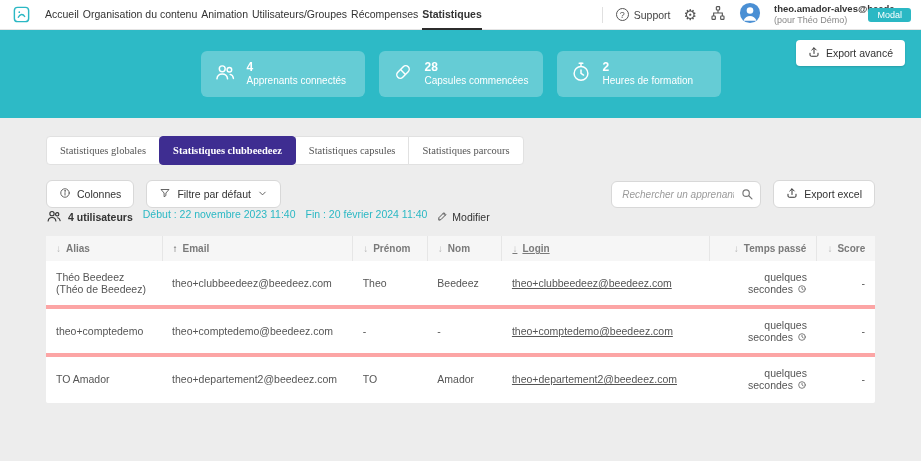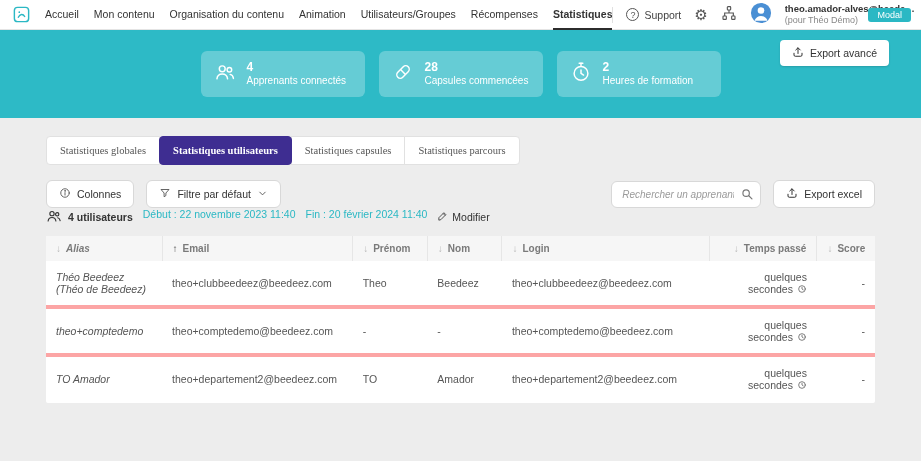--- a/index.html
+++ b/index.html
@@ -4,21 +4,21 @@
 <style>
   * { margin:0; padding:0; box-sizing:border-box; }
   html,body { width:921px; height:461px; overflow:hidden; }
   body { font-family:"Liberation Sans", sans-serif; background:#ededed; position:relative; color:#333; }
   [data-interactable="true"] { cursor:pointer; }
 
   
   .topbar { height:30px; background:#fff; display:flex; align-items:center; padding:0 12px;
             border-bottom:1px solid #e4e4e4; position:relative; z-index:5; }
   .logo { display:flex; align-items:center; margin-right:14px; }
-  .nav { display:flex; gap:15px; height:30px; }
+  .nav { display:flex; gap:4px; height:30px; }
   .nav-item { font-size:10.5px; color:#333; display:flex; align-items:center; height:30px;
               border-bottom:2px solid transparent; white-space:nowrap; }
   .nav-item.active { border-bottom-color:#2c2c2c; font-weight:bold; }
   .top-right { margin-left:auto; display:flex; align-items:center; gap:13px; }
   .vdiv { width:1px; height:16px; background:#e0e0e0; }
   .support { display:flex; align-items:center; gap:5px; font-size:10.5px; color:#444; }
   .qcircle { width:13px; height:13px; border:1px solid #555; border-radius:50%; font-size:9px;
              display:flex; align-items:center; justify-content:center; color:#555; }
   .gear { font-size:15px; color:#555; line-height:1; }
   .user-meta { line-height:1.25; max-width:135px; }
@@ -28,21 +28,21 @@
                  padding:2px 9px; border-radius:3px; z-index:20; }
 
   
   .banner { height:88px; background:#2dbac6; position:relative; display:flex; align-items:center;
             justify-content:center; gap:14px; }
   .stat-card { width:164px; height:46px; background:rgba(255,255,255,0.27); border-radius:6px;
                display:flex; align-items:center; padding:0 13px; gap:11px; color:#fff; }
   .stat-text { display:flex; flex-direction:column; line-height:1.25; }
   .stat-value { font-size:12px; font-weight:bold; }
   .stat-label { font-size:10px; }
-  .export-adv { position:absolute; top:10px; right:32px; background:#fff; border:none; border-radius:4px;
+  .export-adv { position:absolute; top:10px; right:16px; background:#fff; border:none; border-radius:4px;
                 padding:6px 12px; font-size:10.5px; color:#333; display:flex; align-items:center; gap:6px;
                 font-family:inherit; box-shadow:0 1px 2px rgba(0,0,0,.15); }
 
   
   .main { padding:0 46px; }
   .tabs { margin-top:18px; display:flex; }
   .tab { background:#fff; border:1px solid #e1e1e1; color:#555; font-size:10.5px; padding:8px 13px;
          margin-right:-1px; white-space:nowrap;font-family:Liberation Serif, serif; }
   .tab:first-child { border-radius:4px 0 0 4px; }
   .tab:last-child { border-radius:0 4px 4px 0; }
@@ -69,43 +69,42 @@
   table { width:100%; border-collapse:collapse; table-layout:fixed; }
   th { background:#f6f6f6; color:#7a7a7a; font-size:10px; font-weight:bold; text-align:left;
        padding:7px 10px; white-space:nowrap; overflow:hidden; }
   th + th { border-left:1px solid #e6e6e6; }
   th .sort-arrow { color:#b9b9b9; margin-right:5px; font-size:10px; }
   th .sort-arrow.sorted { color:#444; }
   td { font-size:10.5px; color:#555; padding:10px 10px; border-top:4px solid #fca5a5;
        vertical-align:middle; word-wrap:break-word; }
   tr:first-child td { border-top:none; }
   .al-r { text-align:right; }
-  th:nth-child(1), td:nth-child(1) { width:14%;font-style:italic; }
+  th:nth-child(1), td:nth-child(1) { width:14%; }
   th:nth-child(2), td:nth-child(2) { width:23%; }
   th:nth-child(3), td:nth-child(3) { width:9%; }
   th:nth-child(4), td:nth-child(4) { width:9%; }
-  th:nth-child(5), td:nth-child(5) { width:25%; }
+  th:nth-child(5), td:nth-child(5) { width:25%;text-decoration:underline; }
   th:nth-child(6), td:nth-child(6) { width:13%; }
   th:nth-child(7), td:nth-child(7) { width:7%; }
   td svg { vertical-align:-1px; margin-left:4px; }
 </style>
 </head>
 <body>
 
 <header class="topbar" data-interactable="false">
   <span class="logo" data-interactable="true">
     <svg width="19" height="19" viewBox="0 0 24 24" fill="none" stroke="#2bb8c4" stroke-width="1.8" stroke-linecap="round">
       <rect x="3" y="3" width="18" height="18" rx="4"></rect>
         <path d="M8 15.5c2-4.5 6-4.5 8-1"></path>
         <circle cx="9.2" cy="9" r="1.1" fill="#2bb8c4" stroke="none"></circle>
     </svg>
   </span>
   <nav class="nav" id="main-nav" data-interactable="false">
       <div class="nav-item" data-interactable="true">Accueil</div>
-      <div class="nav-item" data-interactable="true">Mon contenu</div>
       <div class="nav-item" data-interactable="true">Organisation du contenu</div>
       <div class="nav-item" data-interactable="true">Animation</div>
       <div class="nav-item" data-interactable="true">Utilisateurs/Groupes</div>
       <div class="nav-item" data-interactable="true">Récompenses</div>
       <div class="nav-item active" data-interactable="true">Statistiques</div>
     </nav>
   <div class="top-right">
     <span class="vdiv" data-interactable="false"></span>
     <div class="support" data-interactable="true">
       <span class="qcircle" data-interactable="false">?</span>
@@ -187,21 +186,21 @@
       </svg>
     </span>
     <span data-interactable="false">Export avancé</span>
   </button>
 </section>
 
 <main class="main" data-interactable="false">
 
   <div class="tabs" id="tabs" data-interactable="false">
       <div class="tab" data-interactable="true">Statistiques globales</div>
-      <div class="tab active" data-interactable="true">Statistiques utilisateurs</div>
+      <div class="tab active" data-interactable="true">Statistiques clubbeedeez</div>
       <div class="tab" data-interactable="true">Statistiques capsules</div>
       <div class="tab" data-interactable="true">Statistiques parcours</div>
     </div>
 
   <div class="toolbar" data-interactable="false">
     <button class="btn" data-interactable="true">
       <span data-interactable="false">
         <svg width="12" height="12" viewBox="0 0 24 24" fill="none" stroke="#555" stroke-width="1.8" stroke-linecap="round">
           <circle cx="12" cy="12" r="8.5"></circle>
             <path d="M12 11.2v5"></path>

